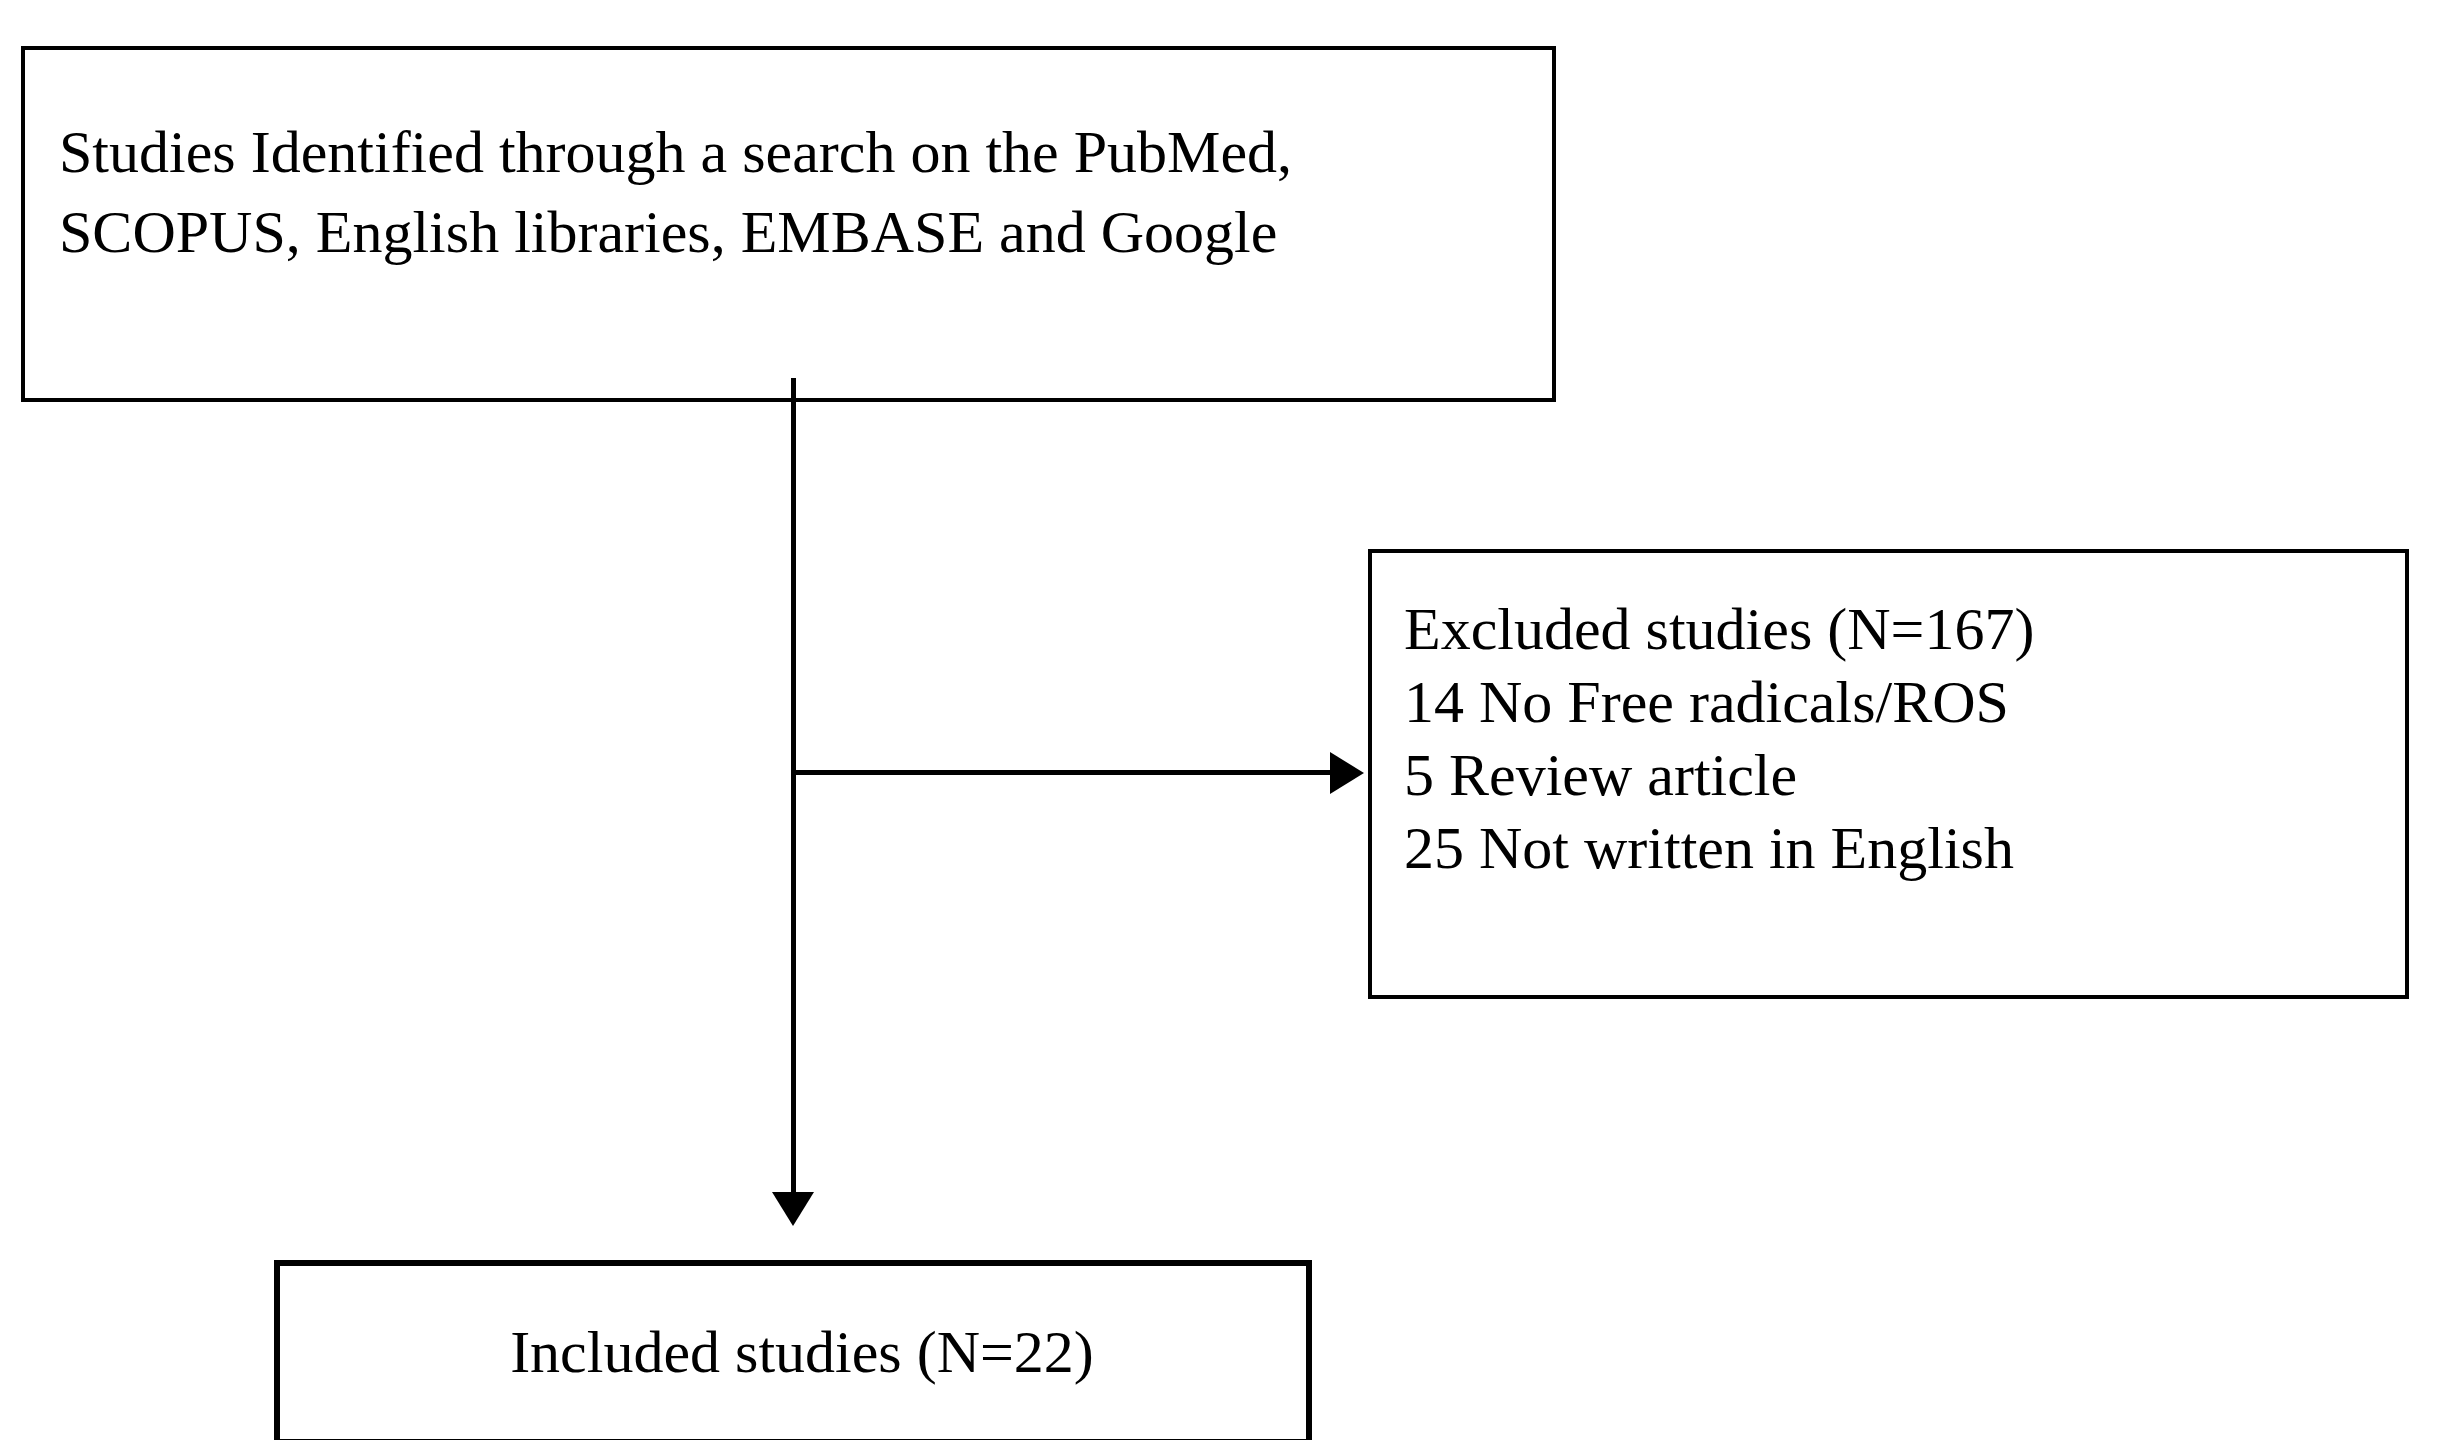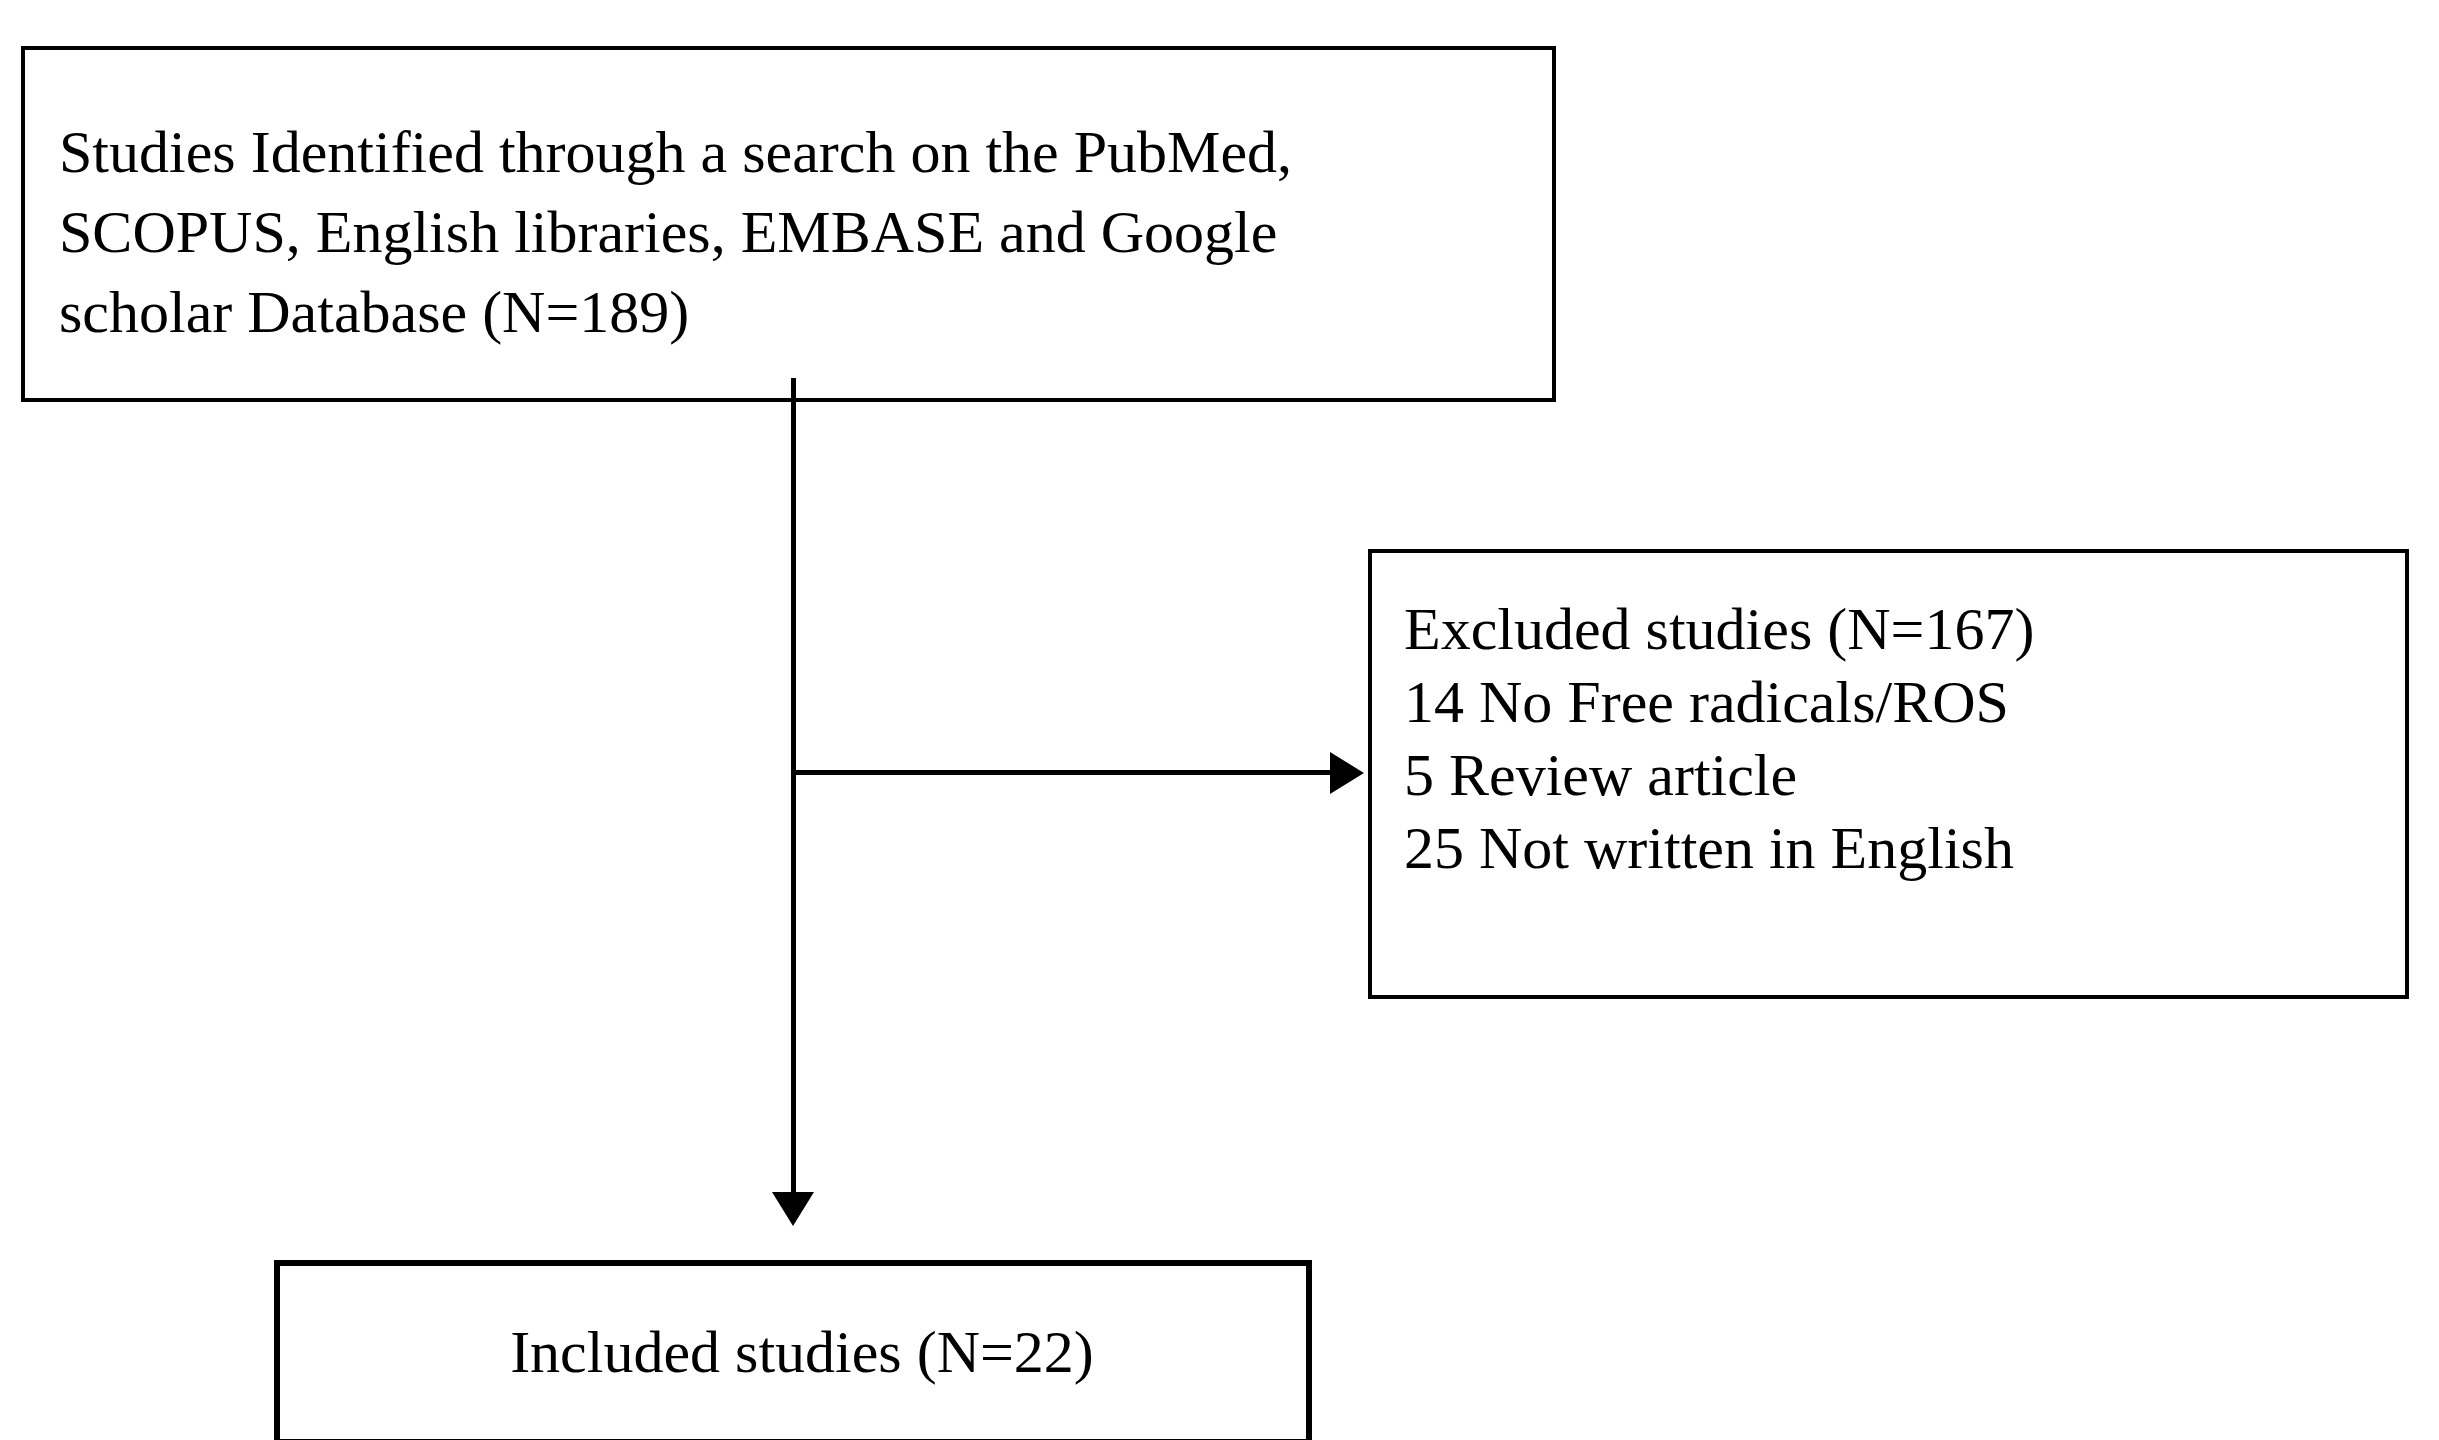--- a/index.html
+++ b/index.html
@@ -93,21 +93,20 @@
   }
 </style>
 </head>
 <body>
 
 <div id="canvas">
 
   <div class="box" id="box-identified">
     <div class="line">Studies Identified through a search on the PubMed,</div>
     <div class="line">SCOPUS, English libraries, EMBASE and Google</div>
-    <div class="line">scholar Database (N=189)</div>
   </div>
 
   <div class="connector" id="connector-vertical"></div>
   <div class="arrowhead" id="arrowhead-down"></div>
 
   <div class="connector" id="connector-horizontal"></div>
   <div class="arrowhead" id="arrowhead-right"></div>
 
   <div class="box" id="box-excluded">
     <div class="line">Excluded studies (N=167)</div>

